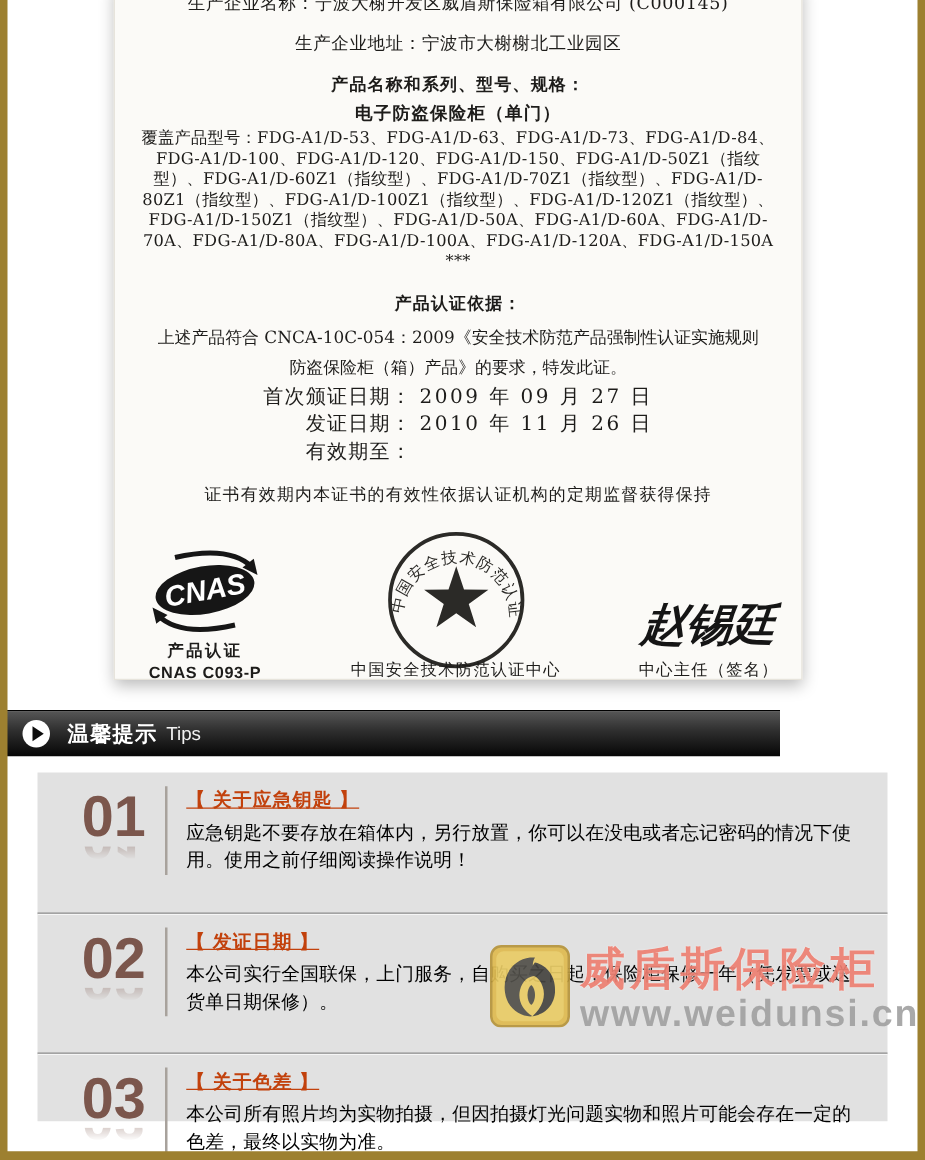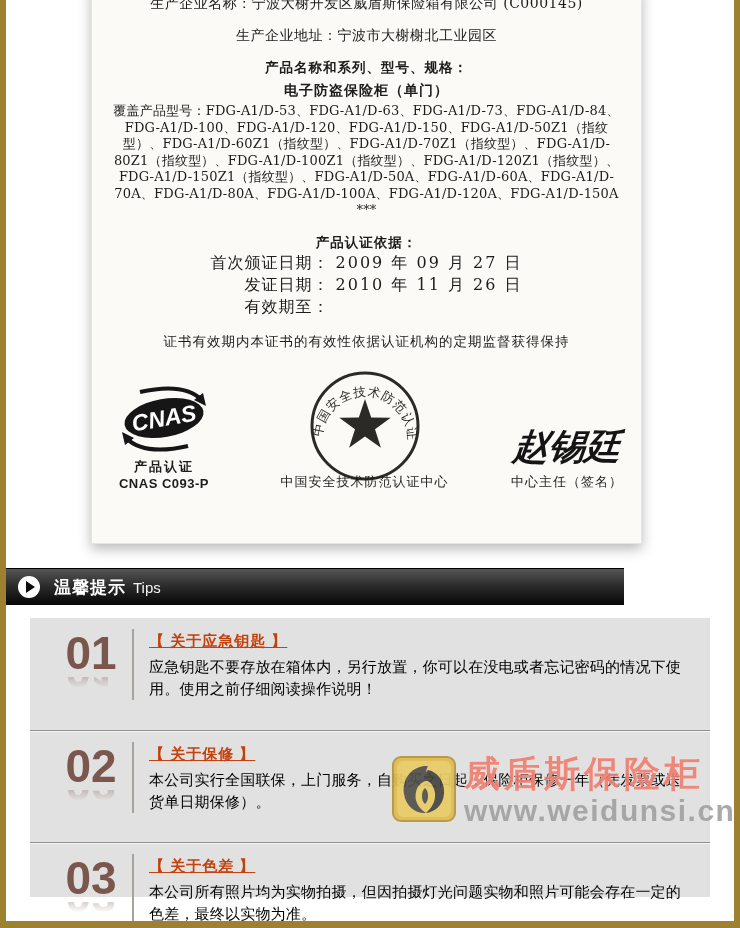--- a/index.html
+++ b/index.html
@@ -110,20 +110,24 @@
 <div class="gold-strip gold-right"></div>
 <div class="gold-strip gold-bottom"></div>
 
 <div class="cert">
   <div class="cert-line">生产企业名称：宁波大榭开发区威盾斯保险箱有限公司 (C000145)</div>
   <div class="cert-line cert-line2">生产企业地址：宁波市大榭榭北工业园区</div>
   <div class="cert-sec-title">产品名称和系列、型号、规格：</div>
   <div class="cert-product">电子防盗保险柜（单门）</div>
   <div class="cert-models">覆盖产品型号：FDG-A1/D-53、FDG-A1/D-63、FDG-A1/D-73、FDG-A1/D-84、FDG-A1/D-100、FDG-A1/D-120、FDG-A1/D-150、FDG-A1/D-50Z1（指纹型）、FDG-A1/D-60Z1（指纹型）、FDG-A1/D-70Z1（指纹型）、FDG-A1/D-80Z1（指纹型）、FDG-A1/D-100Z1（指纹型）、FDG-A1/D-120Z1（指纹型）、FDG-A1/D-150Z1（指纹型）、FDG-A1/D-50A、FDG-A1/D-60A、FDG-A1/D-70A、FDG-A1/D-80A、FDG-A1/D-100A、FDG-A1/D-120A、FDG-A1/D-150A ***</div>
   <div class="cert-basis-title">产品认证依据：</div>
+  <div class="cert-basis">
+    <div>上述产品符合 CNCA-10C-054：2009《安全技术防范产品强制性认证实施规则</div>
+    <div>防盗保险柜（箱）产品》的要求，特发此证。</div>
+  </div>
   <div class="cert-dates">
     <span class="dl">首次颁证日期：</span>
     <span class="dv">2009 年 09 月 27 日</span>
     <span class="dl">发证日期：</span>
     <span class="dv">2010 年 11 月 26 日</span>
     <span class="dl">有效期至：</span>
   </div>
   <div class="cert-validity">证书有效期内本证书的有效性依据认证机构的定期监督获得保持</div>
 
   <div class="seals">
@@ -187,21 +191,21 @@
       <div class="tip-body">应急钥匙不要存放在箱体内，另行放置，你可以在没电或者忘记密码的情况下使用。使用之前仔细阅读操作说明！</div>
     </div>
   </div>
 
   <div class="tip-row">
     <div class="tip-num-wrap">
       <span class="tip-num">02</span>
       <span class="tip-num-refl">02</span>
     </div>
     <div class="tip-text">
-      <div class="tip-heading">【 关于保修 】</div>
+      <div class="tip-heading">【 发证日期 】</div>
       <div class="tip-body">本公司实行全国联保，上门服务，自购买之日起，保险柜保修一年（凭发票或送货单日期保修）。</div>
     </div>
   </div>
 
   <div class="tip-row">
     <div class="tip-num-wrap">
       <span class="tip-num">03</span>
       <span class="tip-num-refl">03</span>
     </div>
     <div class="tip-text">

